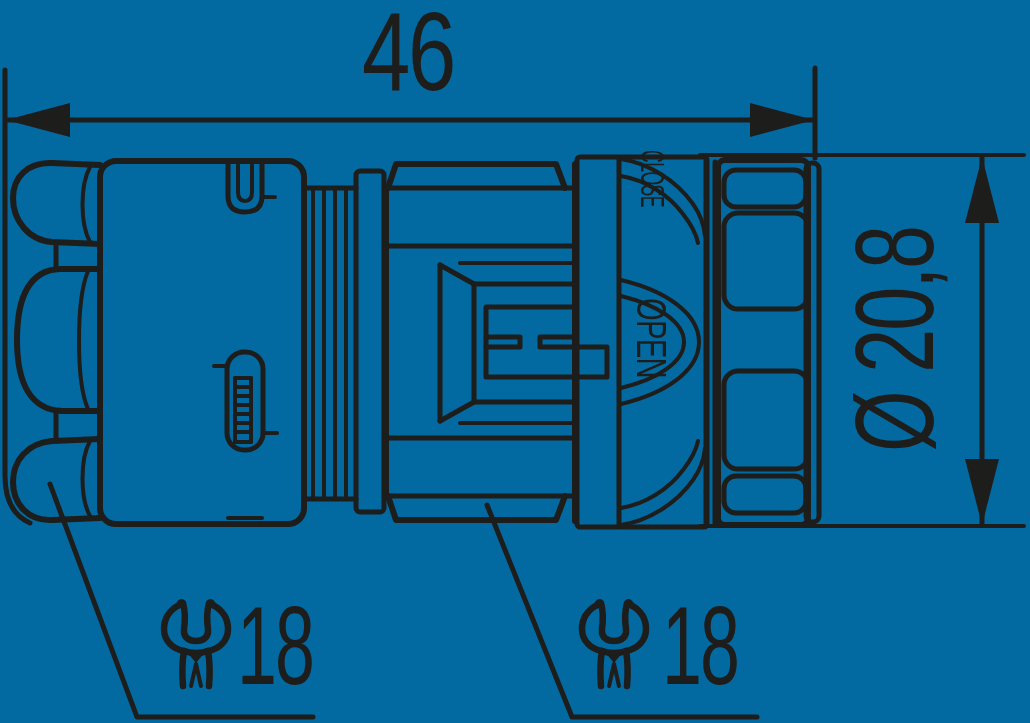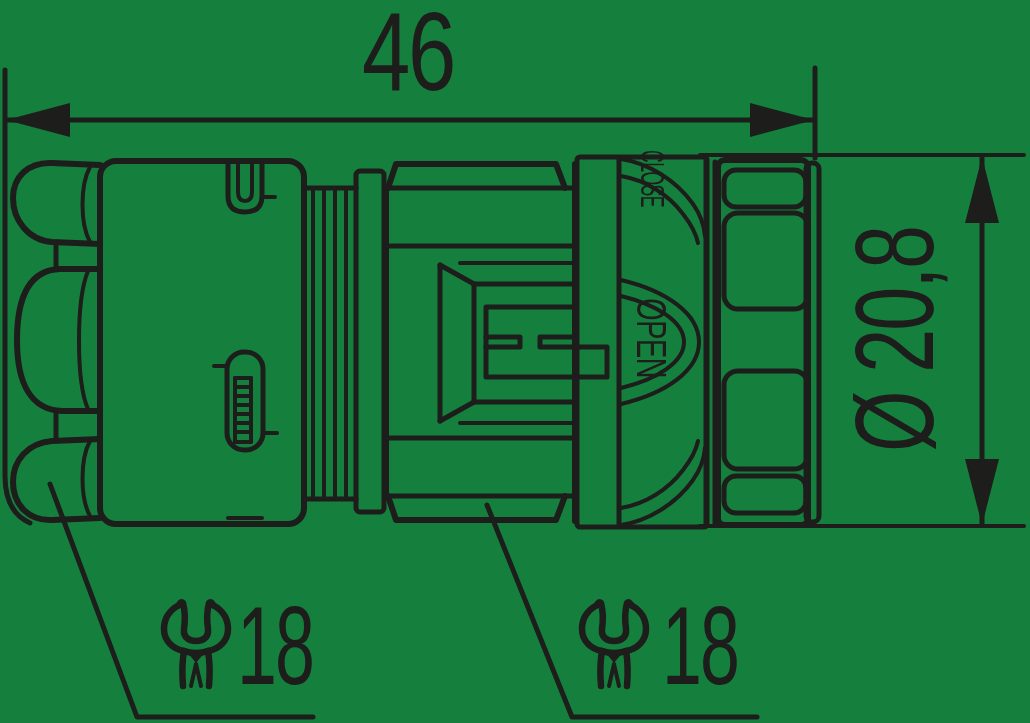--- a/index.html
+++ b/index.html
@@ -1,16 +1,16 @@
 <!DOCTYPE html>
 <html><head>
 <meta charset="utf-8">
 <style>
   html,body{margin:0;padding:0;background:#fff;}
-  .stage{width:1030px;height:723px;background:#15803d;position:relative;overflow:hidden;}
+  .stage{width:1030px;height:723px;background:#0369a1;position:relative;overflow:hidden;}
   svg{display:block;}
   text{font-family:"Liberation Sans", sans-serif;fill:#1d1d1b;}
   .dim-text{font-size:112px;letter-spacing:-3px;}
   .mark-close{font-size:33px;letter-spacing:-1px;}
   .mark-open{font-size:42px;letter-spacing:-1px;}
   .ln{stroke:#1d1d1b;fill:none;stroke-linecap:round;stroke-linejoin:round;}
   .w6{stroke-width:6;} .w5{stroke-width:5;} .w4{stroke-width:4;}
   .fill{fill:#1d1d1b;stroke:none;}
 </style>
 </head>

